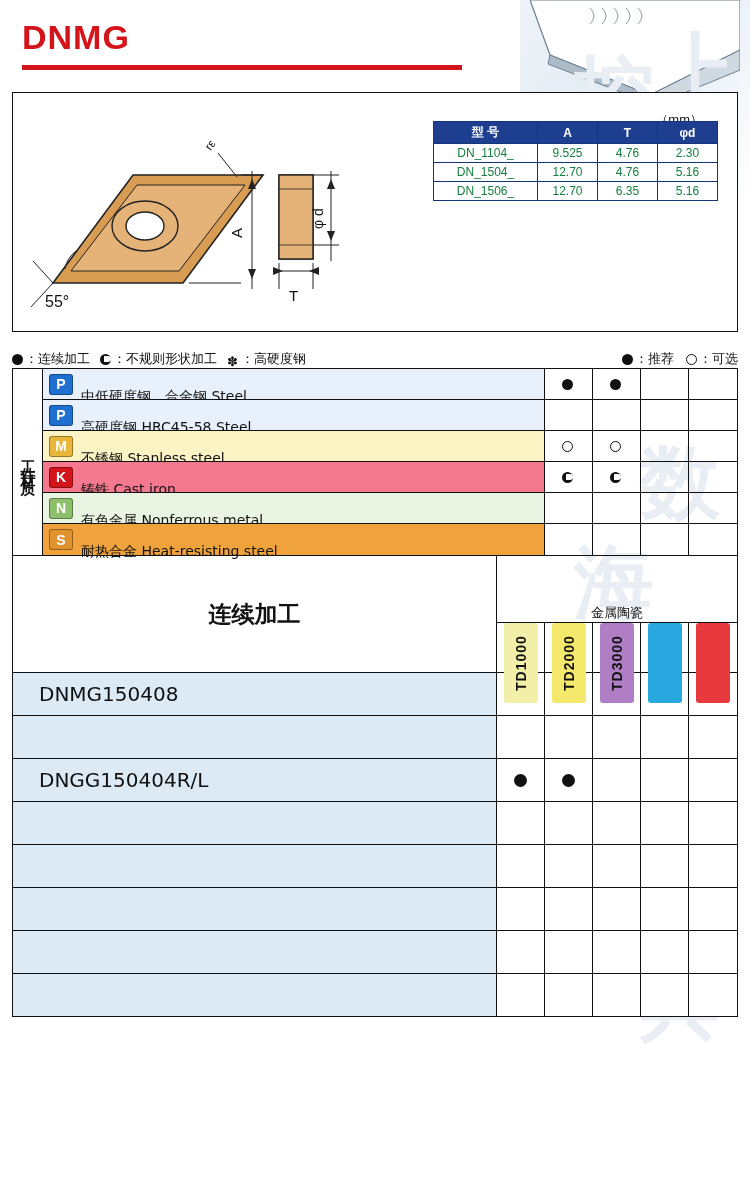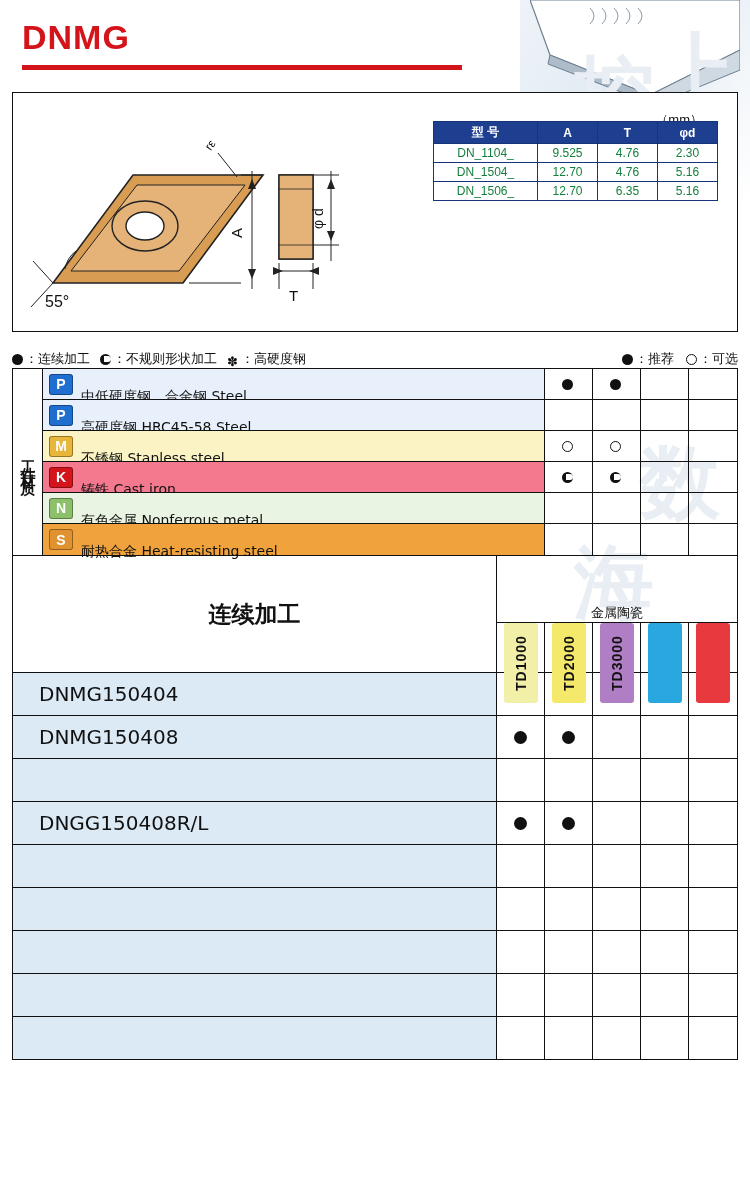--- a/index.html
+++ b/index.html
@@ -458,32 +458,20 @@
         <div class="gcol">
           <div class="gchip" style="background:#29a8e0;"></div>
         </div>
         <div class="gcol">
           <div class="gchip" style="background:#e8393f;"></div>
         </div>
       </div>
     </div>
   </div>
 
-  <div class="grade-row">
-    <div class="gname">DNMG150404</div>
-    <div class="gcell">
-        <span class="big-dot"></span>
-      </div>
-    <div class="gcell">
-        <span class="big-dot"></span>
-      </div>
-    <div class="gcell"></div>
-    <div class="gcell"></div>
-    <div class="gcell"></div>
-  </div>
 
   <div class="grade-row">
     <div class="gname">DNMG150408</div>
     <div class="gcell">
         <span class="big-dot"></span>
       </div>
     <div class="gcell">
         <span class="big-dot"></span>
       </div>
     <div class="gcell"></div>
@@ -493,34 +481,34 @@
 
   <div class="grade-row empty">
     <div class="gname"></div>
     <div class="gcell"></div>
     <div class="gcell"></div>
     <div class="gcell"></div>
     <div class="gcell"></div>
     <div class="gcell"></div>
   </div>
 
-
   <div class="grade-row">
-    <div class="gname">DNGG150408R/L</div>
+    <div class="gname">DNGG150404R/L</div>
     <div class="gcell">
         <span class="big-dot"></span>
       </div>
     <div class="gcell">
         <span class="big-dot"></span>
       </div>
     <div class="gcell"></div>
     <div class="gcell"></div>
     <div class="gcell"></div>
   </div>
 
+
   <div class="grade-row empty">
     <div class="gname"></div>
     <div class="gcell"></div>
     <div class="gcell"></div>
     <div class="gcell"></div>
     <div class="gcell"></div>
     <div class="gcell"></div>
   </div>
 
   <div class="grade-row empty">

